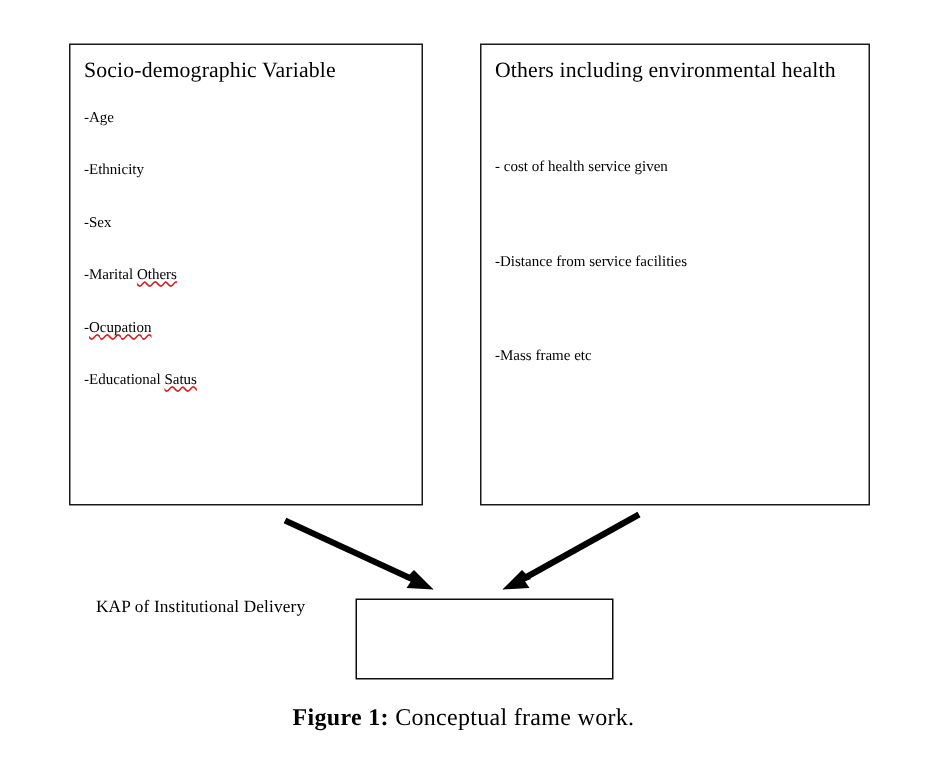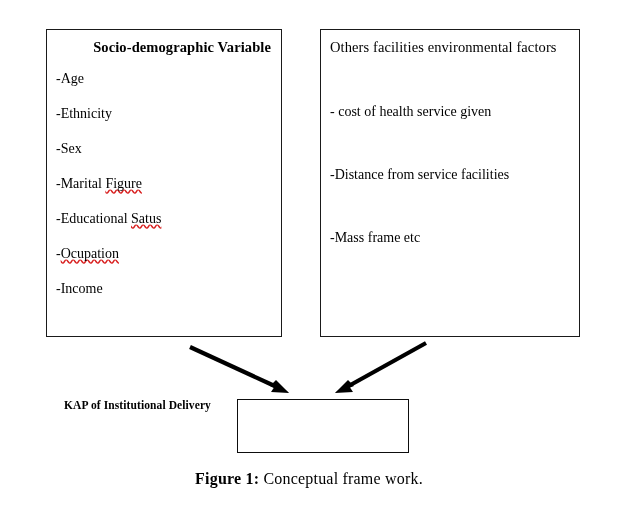--- a/index.html
+++ b/index.html
@@ -57,30 +57,29 @@
     padding: 8px 10px 0 9px;
   }
   .box-title {
     font-size: 14.5px;
     line-height: 19px;
     letter-spacing: 0.1px;
     margin: 0 0 0 0;
     white-space: pre-line;
   }
   .box-title.bold {
-    font-weight: bold;
-    text-align: right;
+    font-weight: normal;
   }
   .item-list {
     list-style: none;
     margin: 0;
     padding: 0;
   }
   .item-list li {
-    font-size: 14px;
+    font-size: 10px;
     line-height: 16px;
     white-space: pre;
   }
   #box-socio .item-list {
     margin-top: 14px;
   }
   #box-socio .item-list li {
     margin-bottom: 19px;
   }
   #box-others .item-list {
@@ -96,21 +95,21 @@
     text-underline-offset: 1px;
   }
 
   
   #outcome-label {
     position: absolute;
     left: 64px;
     top: 398px;
     width: 170px;
     font-size: 11.5px;
-    font-weight: bold;
+    font-weight: normal;
     line-height: 14px;
     letter-spacing: 0.1px;
     white-space: nowrap;
   }
 
   
   #arrows-layer {
     position: absolute;
     left: 0;
     top: 0;
@@ -139,31 +138,30 @@
 
 <div id="figure-root">
 
   <div class="concept-box" id="box-socio">
     <div class="box-inner">
       <div class="box-title bold">Socio-demographic Variable</div>
       <ul class="item-list">
         <li>-Age</li>
         <li>-Ethnicity</li>
         <li>-Sex</li>
-        <li><span>-Marital <span class="spell-error">Figure</span></span></li>
+        <li><span>-Marital <span class="spell-error">Others</span></span></li>
+        <li><span>-<span class="spell-error">Ocupation</span></span></li>
         <li><span>-Educational <span class="spell-error">Satus</span></span></li>
-        <li><span>-<span class="spell-error">Ocupation</span></span></li>
-        <li>-Income</li>
       </ul>
     </div>
   </div>
 
   <div class="concept-box" id="box-others">
     <div class="box-inner">
-      <div class="box-title">Others facilities environmental factors</div>
+      <div class="box-title">Others including environmental health</div>
       <ul class="item-list">
         <li>- cost of health service given</li>
         <li>-Distance from service facilities</li>
         <li>-Mass frame etc</li>
       </ul>
     </div>
   </div>
 
   <svg id="arrows-layer" viewBox="0 0 618 507">
     <g>

